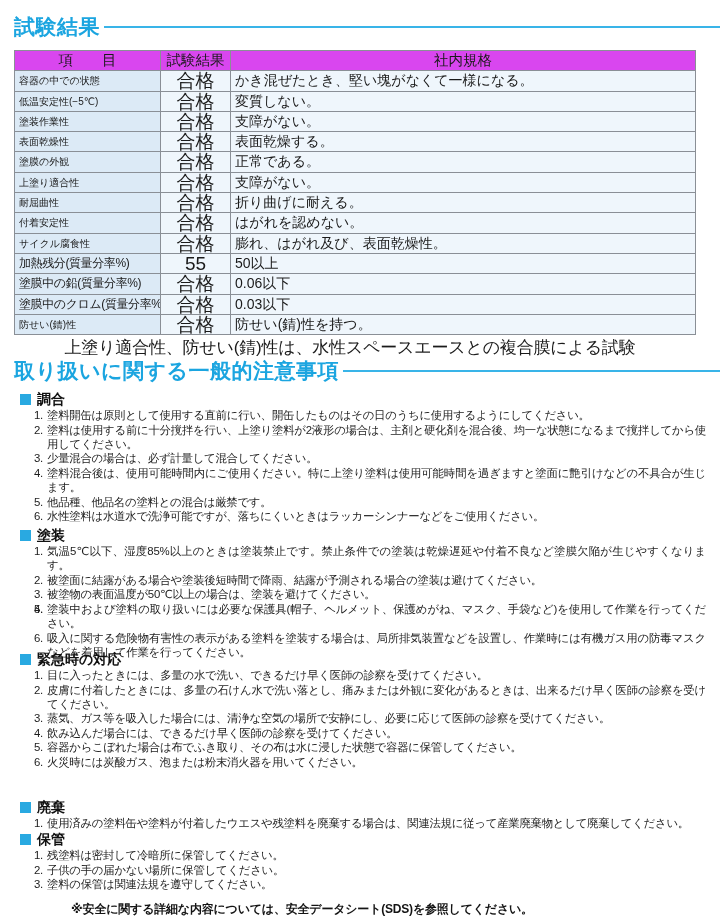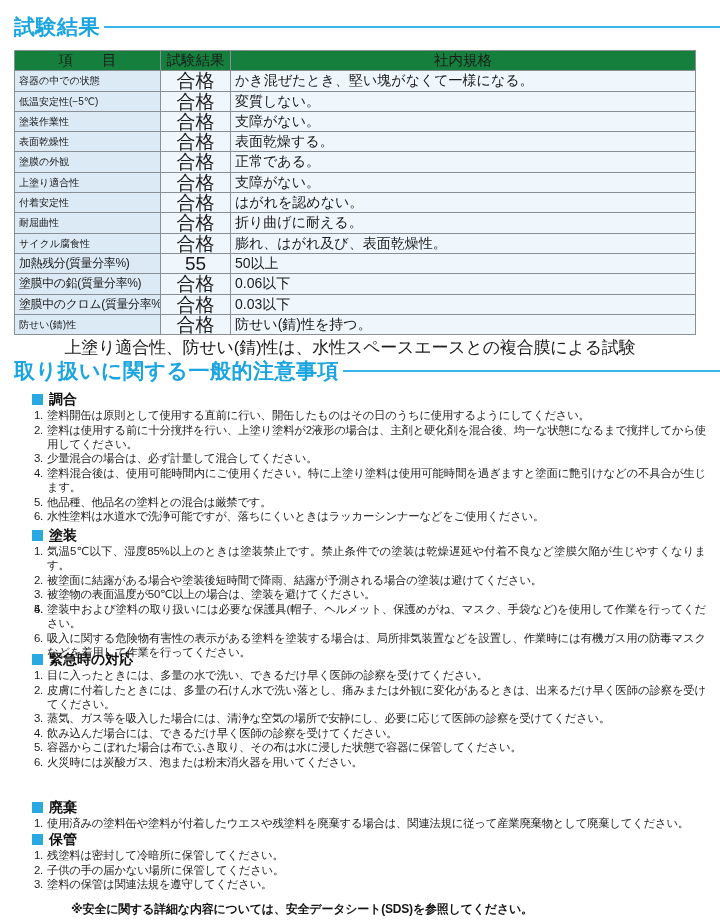--- a/index.html
+++ b/index.html
@@ -54,21 +54,21 @@
     border: 1px solid #8a8f96;
     padding: 0 4px;
     height: 19.3px;
     line-height: 19.3px;
     vertical-align: middle;
     background: #EFF6FC;
     white-space: nowrap;
     overflow: hidden;
   }
   table.results thead th {
-    background: #15803d;
+    background: #d946ef;
     font-weight: normal;
     text-align: center;
     font-size: 14.5px;
   }
   table.results td.c-item {
     background: #DCEAF6;
     text-align: left;
     font-size: 10px;
   }
   table.results td.c-item.cond {
@@ -96,21 +96,21 @@
     color: #1a1a1a;
     letter-spacing: -0.2px;
   }
 
   
   .notice { position: absolute; left: 0; width: 720px; }
   .block-title {
     display: flex;
     align-items: center;
     gap: 6px;
-    padding-left: 32px;
+    padding-left: 20px;
     margin-bottom: 2px;
   }
   .block-title .sq {
     width: 11px; height: 11px;
     background: #29A9E1;
     flex: 0 0 auto;
   }
   .block-title .bt {
     font-size: 14px;
     font-weight: bold;
@@ -199,28 +199,28 @@
             <td class="c-item">塗膜の外観</td>
             <td class="c-res">合格</td>
             <td class="c-spec">正常である。</td>
           </tr>
           <tr>
             <td class="c-item">上塗り適合性</td>
             <td class="c-res">合格</td>
             <td class="c-spec">支障がない。</td>
           </tr>
           <tr>
+            <td class="c-item">耐屈曲性</td>
+            <td class="c-res">合格</td>
+            <td class="c-spec">折り曲げに耐える。</td>
+          </tr>
+          <tr>
             <td class="c-item">付着安定性</td>
             <td class="c-res">合格</td>
             <td class="c-spec">はがれを認めない。</td>
-          </tr>
-          <tr>
-            <td class="c-item">耐屈曲性</td>
-            <td class="c-res">合格</td>
-            <td class="c-spec">折り曲げに耐える。</td>
           </tr>
           <tr>
             <td class="c-item">サイクル腐食性</td>
             <td class="c-res">合格</td>
             <td class="c-spec">膨れ、はがれ及び、表面乾燥性。</td>
           </tr>
           <tr>
             <td class="c-item cond">加熱残分(質量分率%)</td>
             <td class="c-res">55</td>
             <td class="c-spec">50以上</td>

